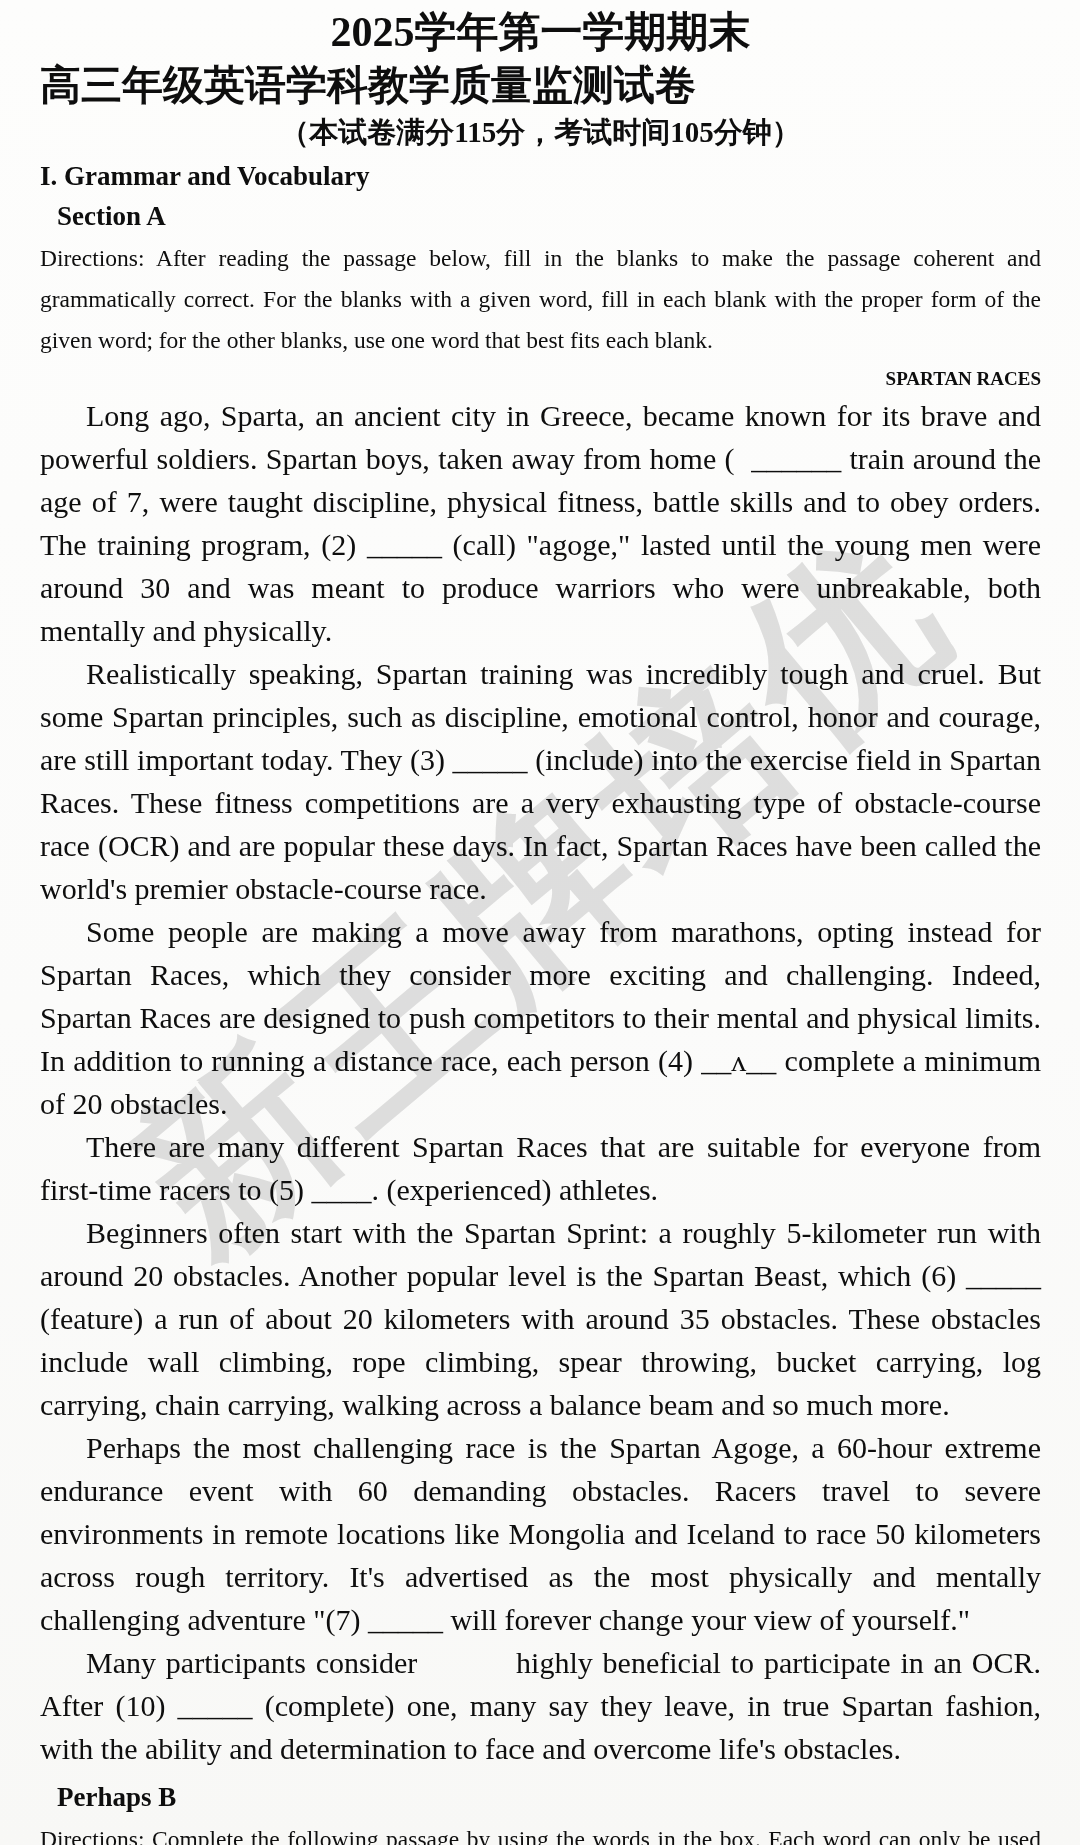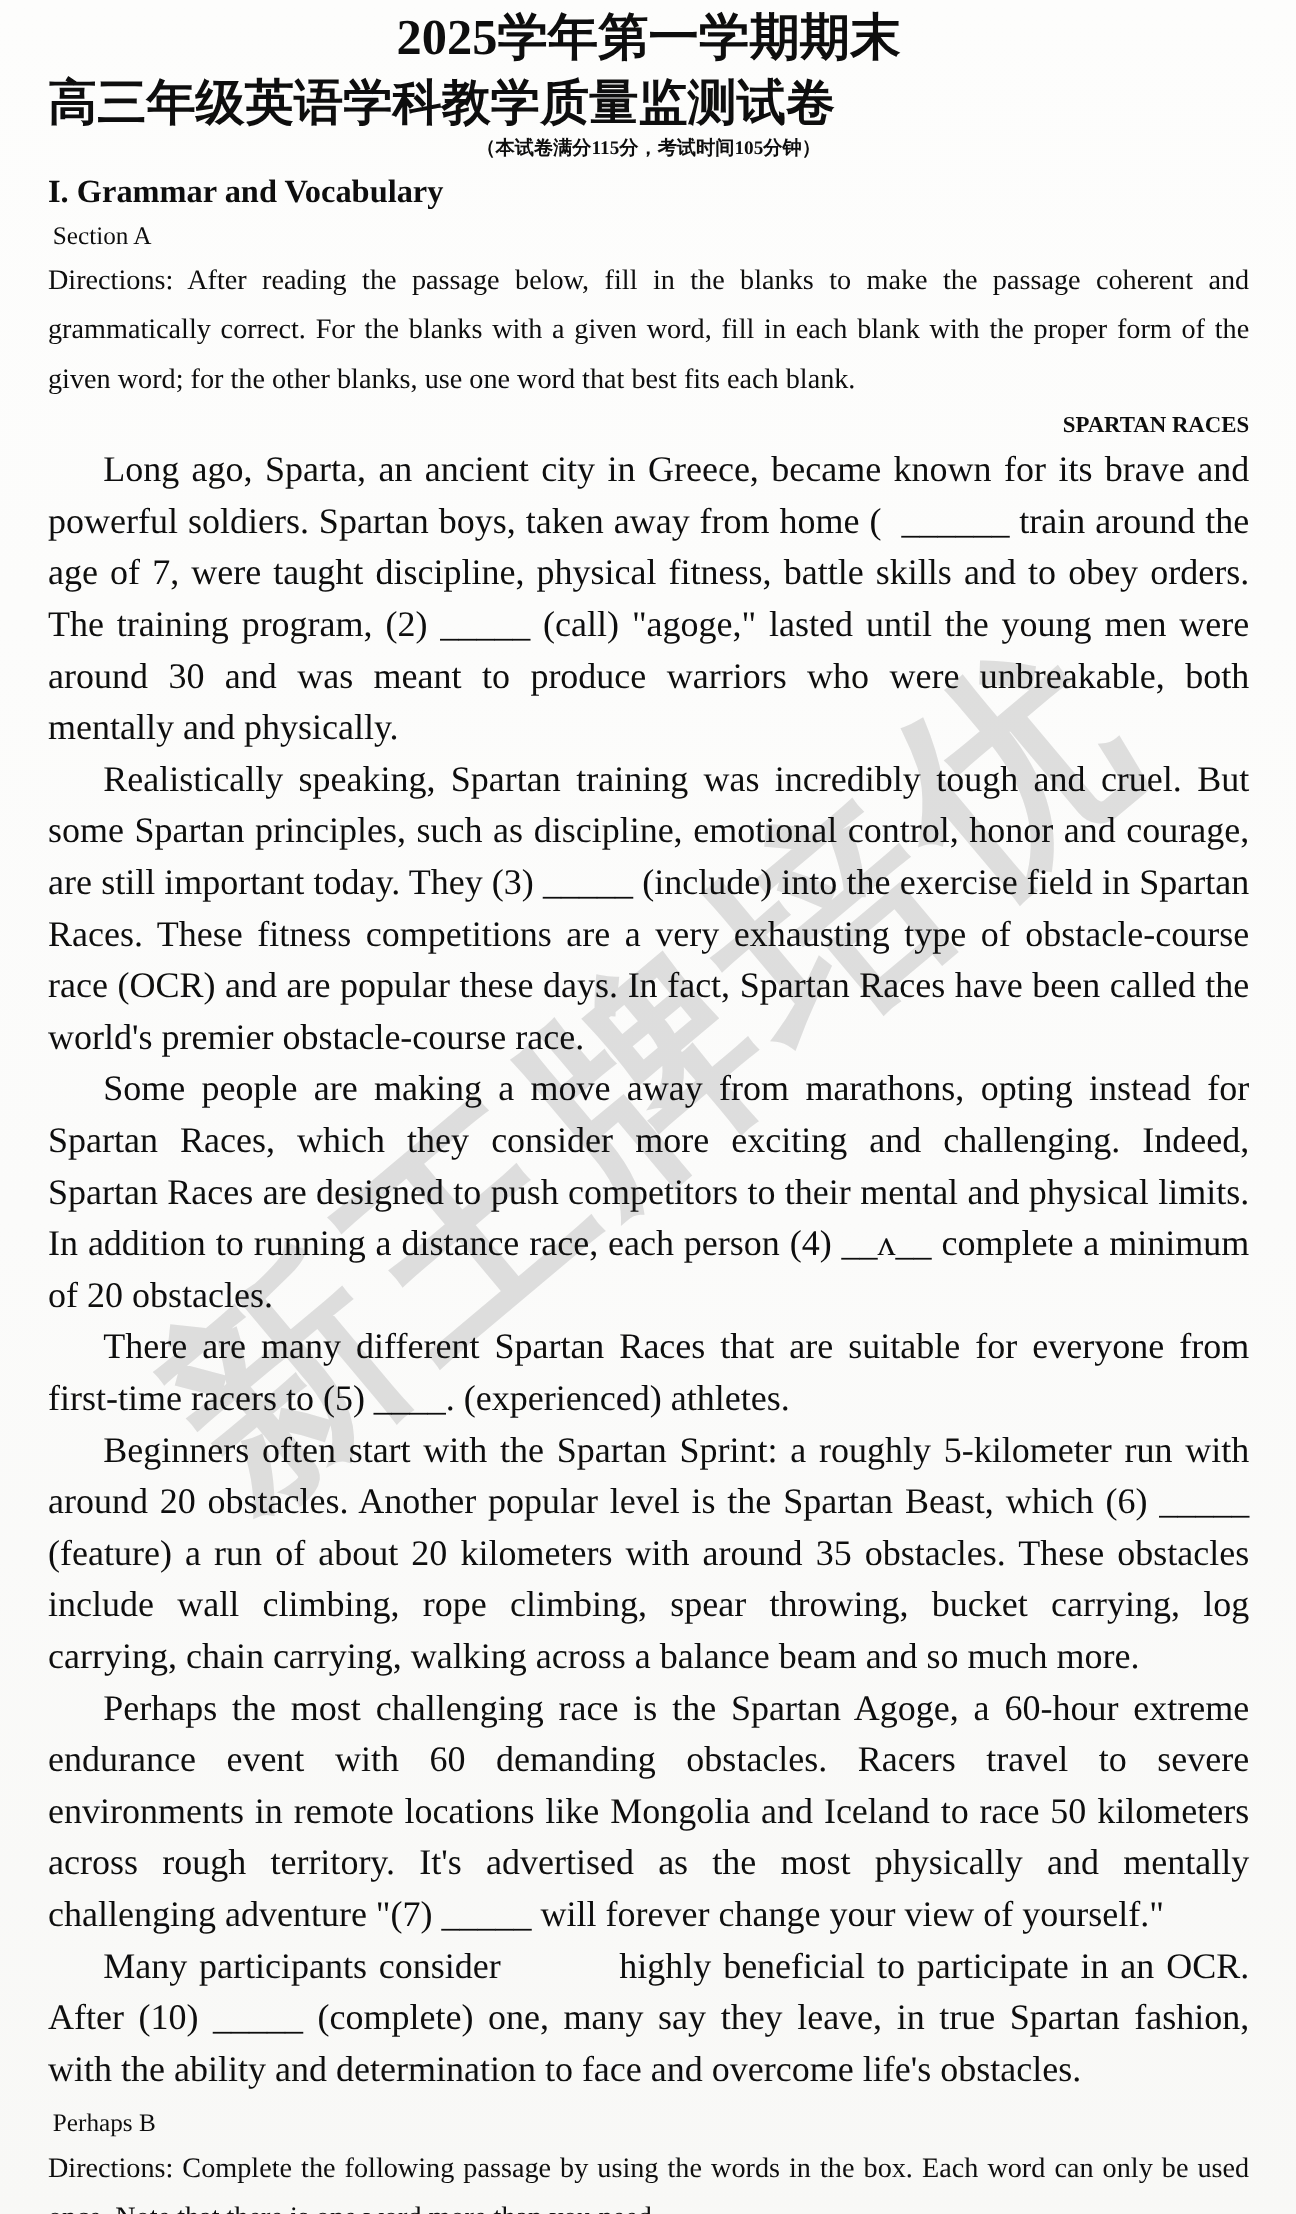--- a/index.html
+++ b/index.html
@@ -11,23 +11,23 @@
   .watermark{
     position:absolute;left:545px;top:895px;
     transform:translate(-50%,-50%) rotate(-40deg);
     font-family:"DejaVu Sans","Liberation Sans",sans-serif;font-weight:bold;
     font-size:185px;letter-spacing:12px;color:#c6c6c6;opacity:.55;
     white-space:nowrap;z-index:0;user-select:none;
   }
   .content{position:relative;z-index:1;padding:6px 39px 0 40px;}
   .t1{margin:2px 0 0;text-align:center;font-size:42px;font-weight:bold;line-height:1.15;}
   .t2{margin:6px 0 0;text-align:left;font-size:41px;font-weight:bold;line-height:1.15;}
-  .exam-info{margin-top:5px;text-align:center;font-size:16px;font-weight:bold;line-height:1.25;}
+  .exam-info{margin-top:5px;text-align:center;font-size:29px;font-weight:bold;line-height:1.25;}
   .part-heading{margin:8px 0 0;font-size:27px;font-weight:bold;line-height:1.3;}
-  .section-heading{margin:5px 4px 0;font-size:21px;font-weight:normal;line-height:1.3;}
+  .section-heading{margin:5px 17px 0;font-size:27px;font-weight:bold;line-height:1.3;}
   .section-heading.sb{margin-top:10px;}
   .directions{margin:4px 0 0;font-size:23.5px;line-height:41px;text-align:justify;}
   .dir-label{font-weight:normal;}
   .passage-title{margin:6px 0 2px;text-align:right;font-size:19px;font-weight:bold;line-height:1.3;}
   .body-par{margin:0;font-size:30px;line-height:43px;text-align:justify;text-indent:46px;}
 </style>
 </head>
 <body>
 
 <div class="page">

